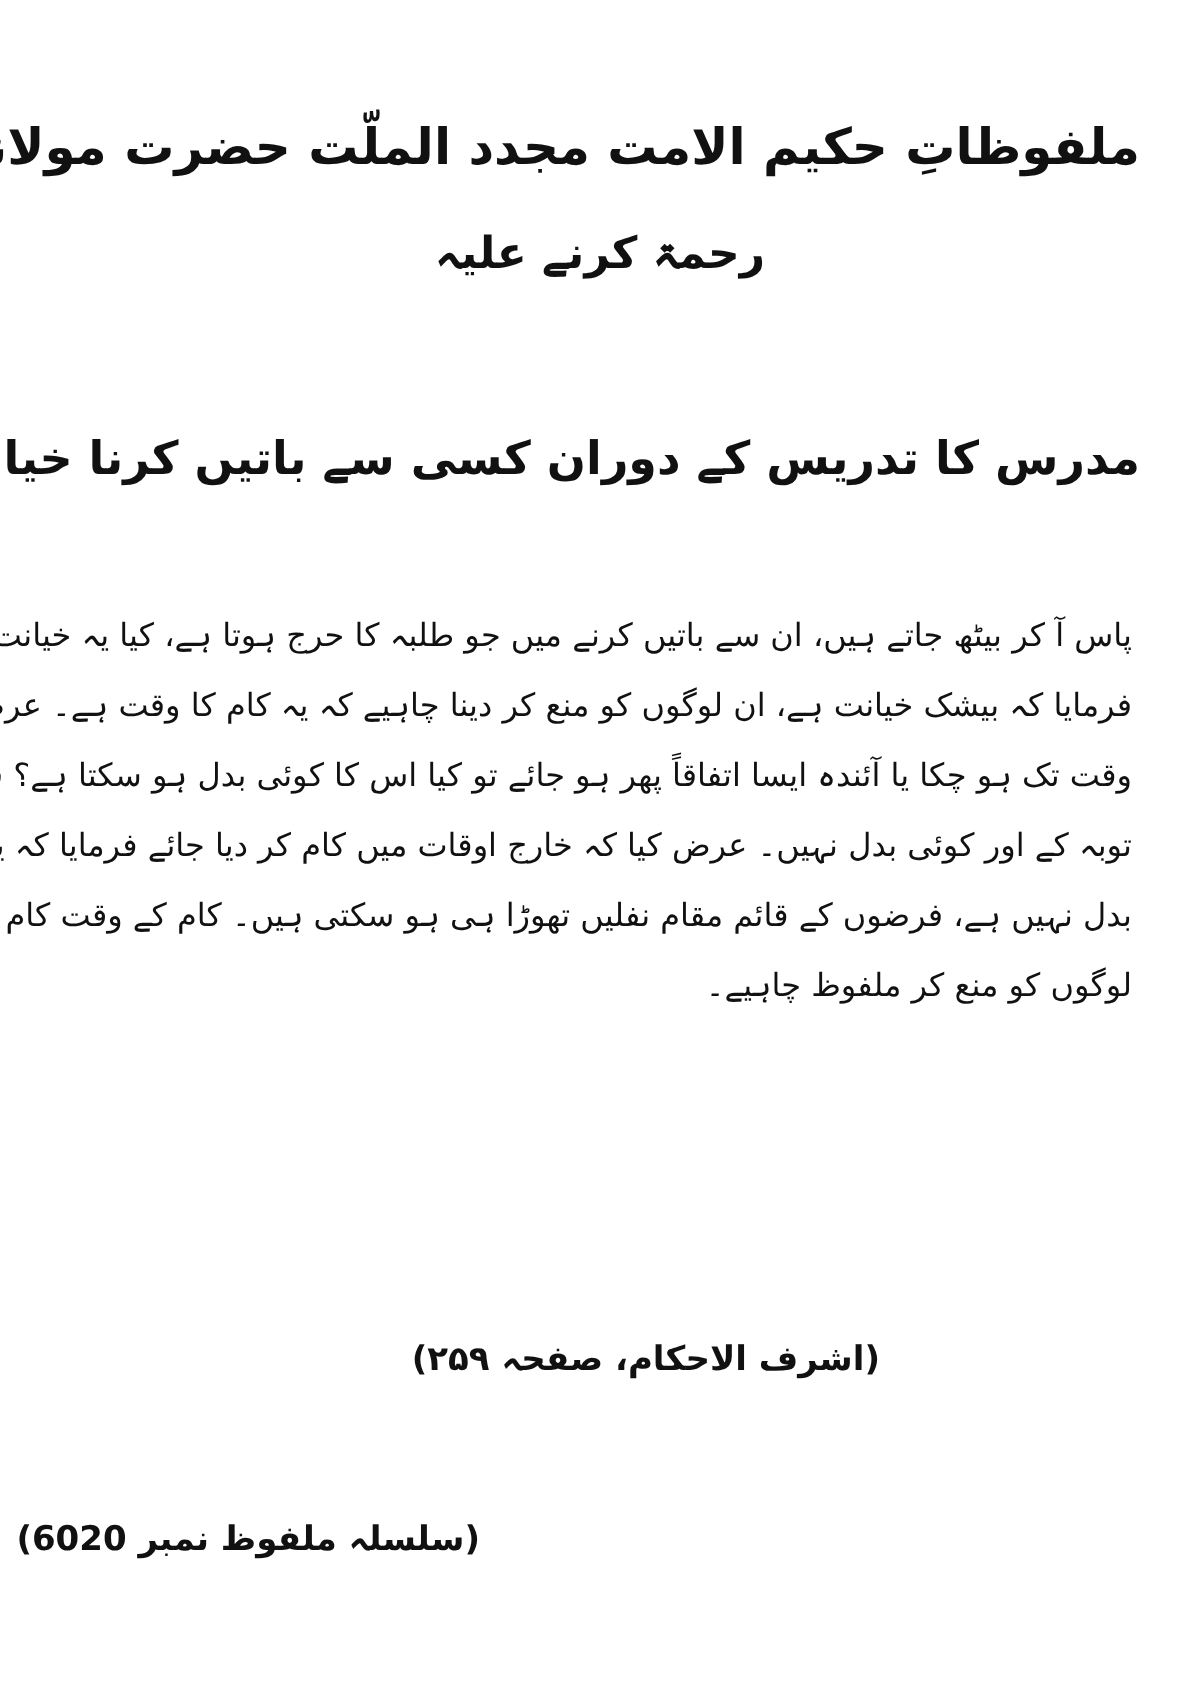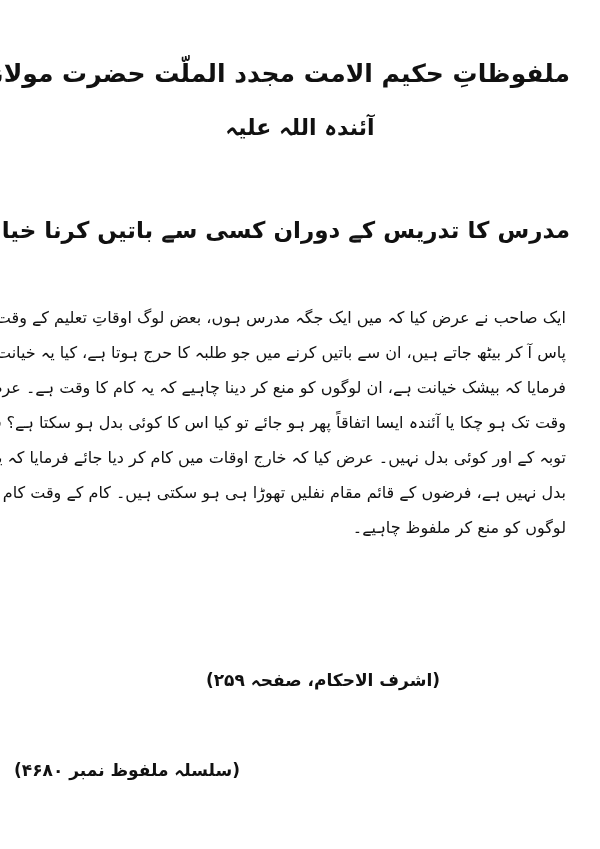--- a/index.html
+++ b/index.html
@@ -98,31 +98,30 @@
     white-space: nowrap;
   }
 </style>
 </head>
 <body>
 
 <div class="page">
 
   <div class="title-line1 rtl">ملفوظاتِ حکیم الامت مجدد الملّت حضرت مولانا محمد اشرف علی تھانوی</div>
 
-  <div class="title-line2 rtl">آئندہ اللہ علیہ</div>
+  <div class="title-line2 rtl">رحمۃ کرنے علیہ</div>
 
   <div class="subtitle rtl">مدرس کا تدریس کے دوران کسی سے باتیں کرنا خیانت ہے</div>
 
   <div class="body-text rtl">
-    <span class="body-line">ایک صاحب نے عرض کیا کہ میں ایک جگہ مدرس ہوں، بعض لوگ اوقاتِ تعلیم کے وقت</span>
     <span class="body-line">پاس آ کر بیٹھ جاتے ہیں، ان سے باتیں کرنے میں جو طلبہ کا حرج ہوتا ہے، کیا یہ خیانت ہوگی؟</span>
     <span class="body-line">فرمایا کہ بیشک خیانت ہے، ان لوگوں کو منع کر دینا چاہیے کہ یہ کام کا وقت ہے۔ عرض کیا کہ جو اس</span>
     <span class="body-line">وقت تک ہو چکا یا آئندہ ایسا اتفاقاً پھر ہو جائے تو کیا اس کا کوئی بدل ہو سکتا ہے؟ فرمایا کہ سوائے</span>
     <span class="body-line">توبہ کے اور کوئی بدل نہیں۔ عرض کیا کہ خارج اوقات میں کام کر دیا جائے فرمایا کہ یہ بھی اس کا</span>
     <span class="body-line">بدل نہیں ہے، فرضوں کے قائم مقام نفلیں تھوڑا ہی ہو سکتی ہیں۔ کام کے وقت کام کرنا چاہیے اور</span>
     <span class="body-line last">لوگوں کو منع کر ملفوظ چاہیے۔</span>
   </div>
 
   <div class="reference rtl">(اشرف الاحکام، صفحہ ۲۵۹)</div>
 
-  <div class="series-number rtl">(سلسلہ ملفوظ نمبر ۴۶۸۰)</div>
+  <div class="series-number rtl">(سلسلہ ملفوظ نمبر 6020)</div>
 
 </div>
 
 </body></html>

